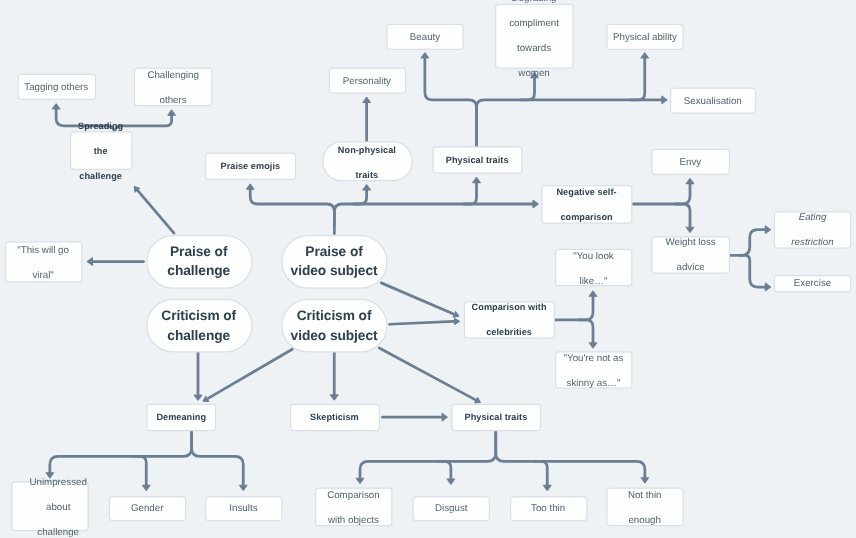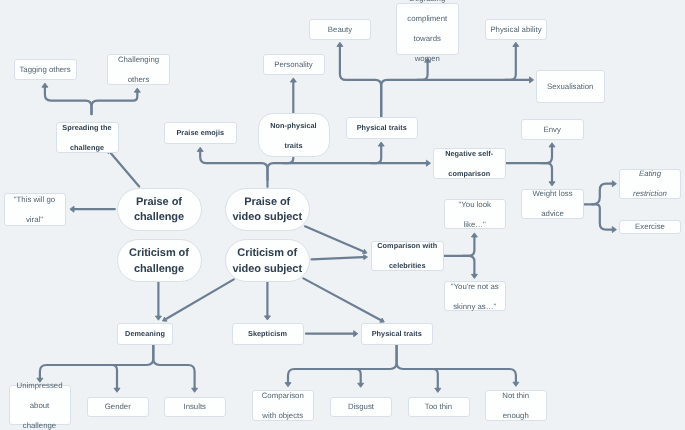--- a/index.html
+++ b/index.html
@@ -97,62 +97,62 @@
       <path d="M 515.9 386.3 L 512.9 382.2 L 518.9 382.2 Z" fill="#6b7e92" stroke="#6b7e92" stroke-width="0.9" stroke-linejoin="round"></path>
       <path d="M 350.5 369 L 355.6 369 Q 360.7 369 360.7 374.1 L 360.7 383.1" fill="none" stroke="#6b7e92" stroke-width="2.2" stroke-linecap="round" stroke-linejoin="round"></path>
       <path d="M 360.7 387.3 L 357.7 383.2 L 363.7 383.2 Z" fill="#6b7e92" stroke="#6b7e92" stroke-width="0.9" stroke-linejoin="round"></path>
       <path d="M 428 369 L 432.9 369 Q 437.8 369 437.8 373.9 L 437.8 388.2" fill="none" stroke="#6b7e92" stroke-width="2.2" stroke-linecap="round" stroke-linejoin="round"></path>
       <path d="M 437.8 392.4 L 434.8 388.29999999999995 L 440.8 388.29999999999995 Z" fill="#6b7e92" stroke="#6b7e92" stroke-width="0.9" stroke-linejoin="round"></path>
     </svg>
   <div id="nodes">
       <div class="node" style="left: 13.5px; top: 59px; width: 63px; height: 21px;"><span>Tagging others</span></div>
       <div class="node" style="left: 107px; top: 53.5px; width: 63px; height: 31.5px;"><span>Challenging
 others</span></div>
-      <div class="node bold" style="left: 55.5px; top: 122px; width: 63px; height: 31px;"><span>Spreading the
+      <div class="node bold" style="left: 55.5px; top: 105px; width: 50px; height: 31px;"><span>Spreading the
 challenge</span></div>
       <div class="node" style="left: 3.5px; top: 192.5px; width: 62px; height: 33px;"><span>"This will go
 viral"</span></div>
       <div class="node pill" style="left: 116.5px; top: 187.5px; width: 85px; height: 43px;"><span>Praise of
 challenge</span></div>
       <div class="node pill" style="left: 116.5px; top: 239px; width: 85px; height: 43px;"><span>Criticism of
 challenge</span></div>
       <div class="node bold" style="left: 164px; top: 121.5px; width: 72.5px; height: 22.5px;"><span>Praise emojis</span></div>
       <div class="node" style="left: 262.5px; top: 53.5px; width: 62px; height: 21px;"><span>Personality</span></div>
-      <div class="node bold" style="left: 257.5px; top: 113px; width: 72px; height: 44px; border-radius: 15px;"><span>Non-physical
+      <div class="node bold" style="left: 257.5px; top: 113px; width: 72px; height: 32px; border-radius: 15px;"><span>Non-physical
 traits</span></div>
       <div class="node pill" style="left: 225px; top: 187.5px; width: 84.5px; height: 43px;"><span>Praise of
 video subject</span></div>
       <div class="node pill" style="left: 225px; top: 239px; width: 84.5px; height: 43px;"><span>Criticism of
 video subject</span></div>
       <div class="node" style="left: 309px; top: 18.5px; width: 62px; height: 21px;"><span>Beauty</span></div>
       <div class="node" style="left: 396px; top: 3px; width: 62.5px; height: 51.5px;"><span>Degrading
 compliment
 towards
 women</span></div>
       <div class="node" style="left: 485px; top: 18.5px; width: 62px; height: 21px;"><span>Physical ability</span></div>
       <div class="node bold" style="left: 345.5px; top: 116.5px; width: 72.5px; height: 22.5px;"><span>Physical traits</span></div>
-      <div class="node" style="left: 536px; top: 69.5px; width: 68.5px; height: 33px;"><span>Sexualisation</span></div>
+      <div class="node" style="left: 536px; top: 69.5px; width: 68.5px; height: 21px;"><span>Sexualisation</span></div>
       <div class="node bold" style="left: 432.5px; top: 148px; width: 73.5px; height: 31px;"><span>Negative self-
 comparison</span></div>
       <div class="node" style="left: 521px; top: 118.5px; width: 62.5px; height: 21px;"><span>Envy</span></div>
       <div class="node" style="left: 521px; top: 188.5px; width: 63px; height: 30.5px;"><span>Weight loss
 advice</span></div>
       <div class="node" style="left: 619px; top: 168.5px; width: 62px; height: 30.5px; font-style: italic;"><span>Eating
 restriction</span></div>
       <div class="node" style="left: 619px; top: 219.5px; width: 62px; height: 14px;"><span>Exercise</span></div>
       <div class="node bold" style="left: 370.5px; top: 240.5px; width: 73.5px; height: 30.5px;"><span>Comparison with
 celebrities</span></div>
       <div class="node" style="left: 443.5px; top: 199px; width: 62.5px; height: 30px;"><span>"You look
 like…"</span></div>
       <div class="node" style="left: 443.5px; top: 281px; width: 62.5px; height: 30px;"><span>"You're not as
 skinny as…"</span></div>
       <div class="node bold" style="left: 117px; top: 322.5px; width: 56px; height: 22.5px;"><span>Demeaning</span></div>
       <div class="node bold" style="left: 231.5px; top: 322.5px; width: 72px; height: 22.5px;"><span>Skepticism</span></div>
       <div class="node bold" style="left: 360.5px; top: 322.5px; width: 72.5px; height: 22.5px;"><span>Physical traits</span></div>
-      <div class="node" style="left: 8.5px; top: 385px; width: 62px; height: 40px;"><span>Unimpressed
+      <div class="node" style="left: 8.5px; top: 385px; width: 62px; height: 40px; justify-content: flex-end;"><span>Unimpressed
 about
 challenge</span></div>
       <div class="node" style="left: 87px; top: 396.5px; width: 61.5px; height: 20.5px;"><span>Gender</span></div>
       <div class="node" style="left: 164px; top: 396.5px; width: 61.5px; height: 20.5px;"><span>Insults</span></div>
       <div class="node" style="left: 251.5px; top: 390px; width: 62.5px; height: 30.5px;"><span>Comparison
 with objects</span></div>
       <div class="node" style="left: 330px; top: 396.5px; width: 62px; height: 20.5px;"><span>Disgust</span></div>
       <div class="node" style="left: 407.5px; top: 396.5px; width: 62px; height: 20.5px;"><span>Too thin</span></div>
       <div class="node" style="left: 484.5px; top: 390px; width: 62.5px; height: 30.5px;"><span>Not thin
 enough</span></div>

